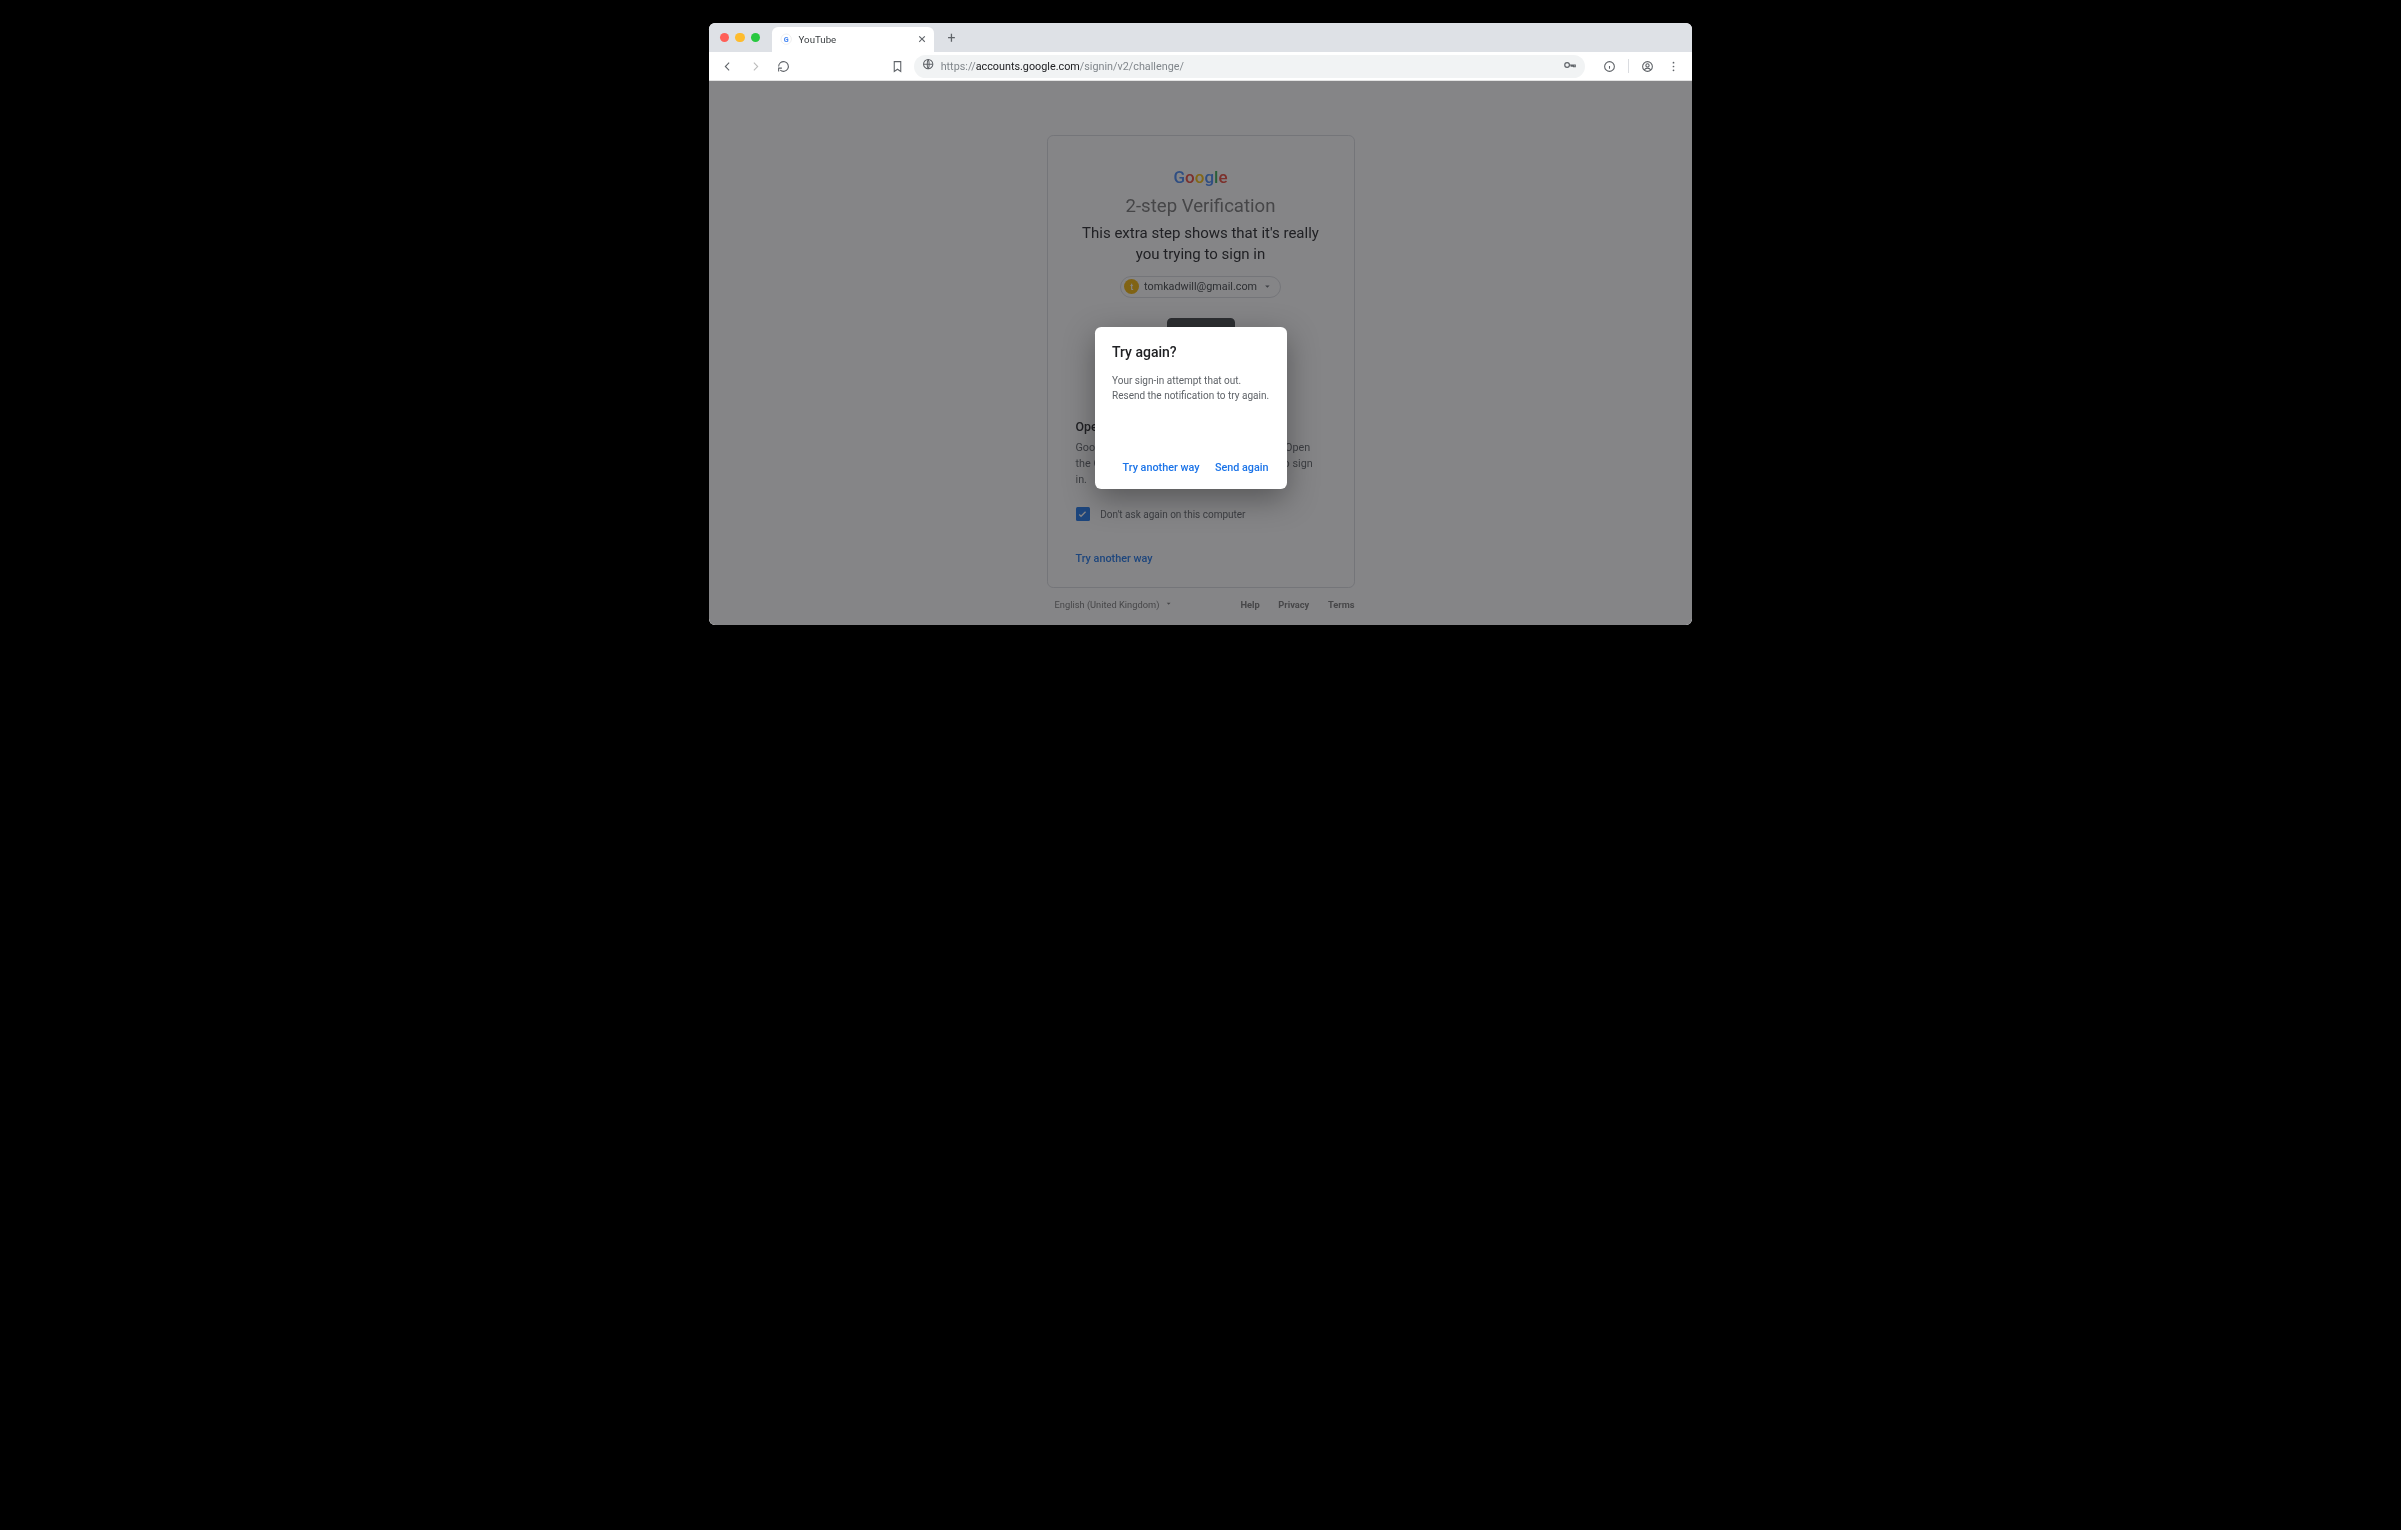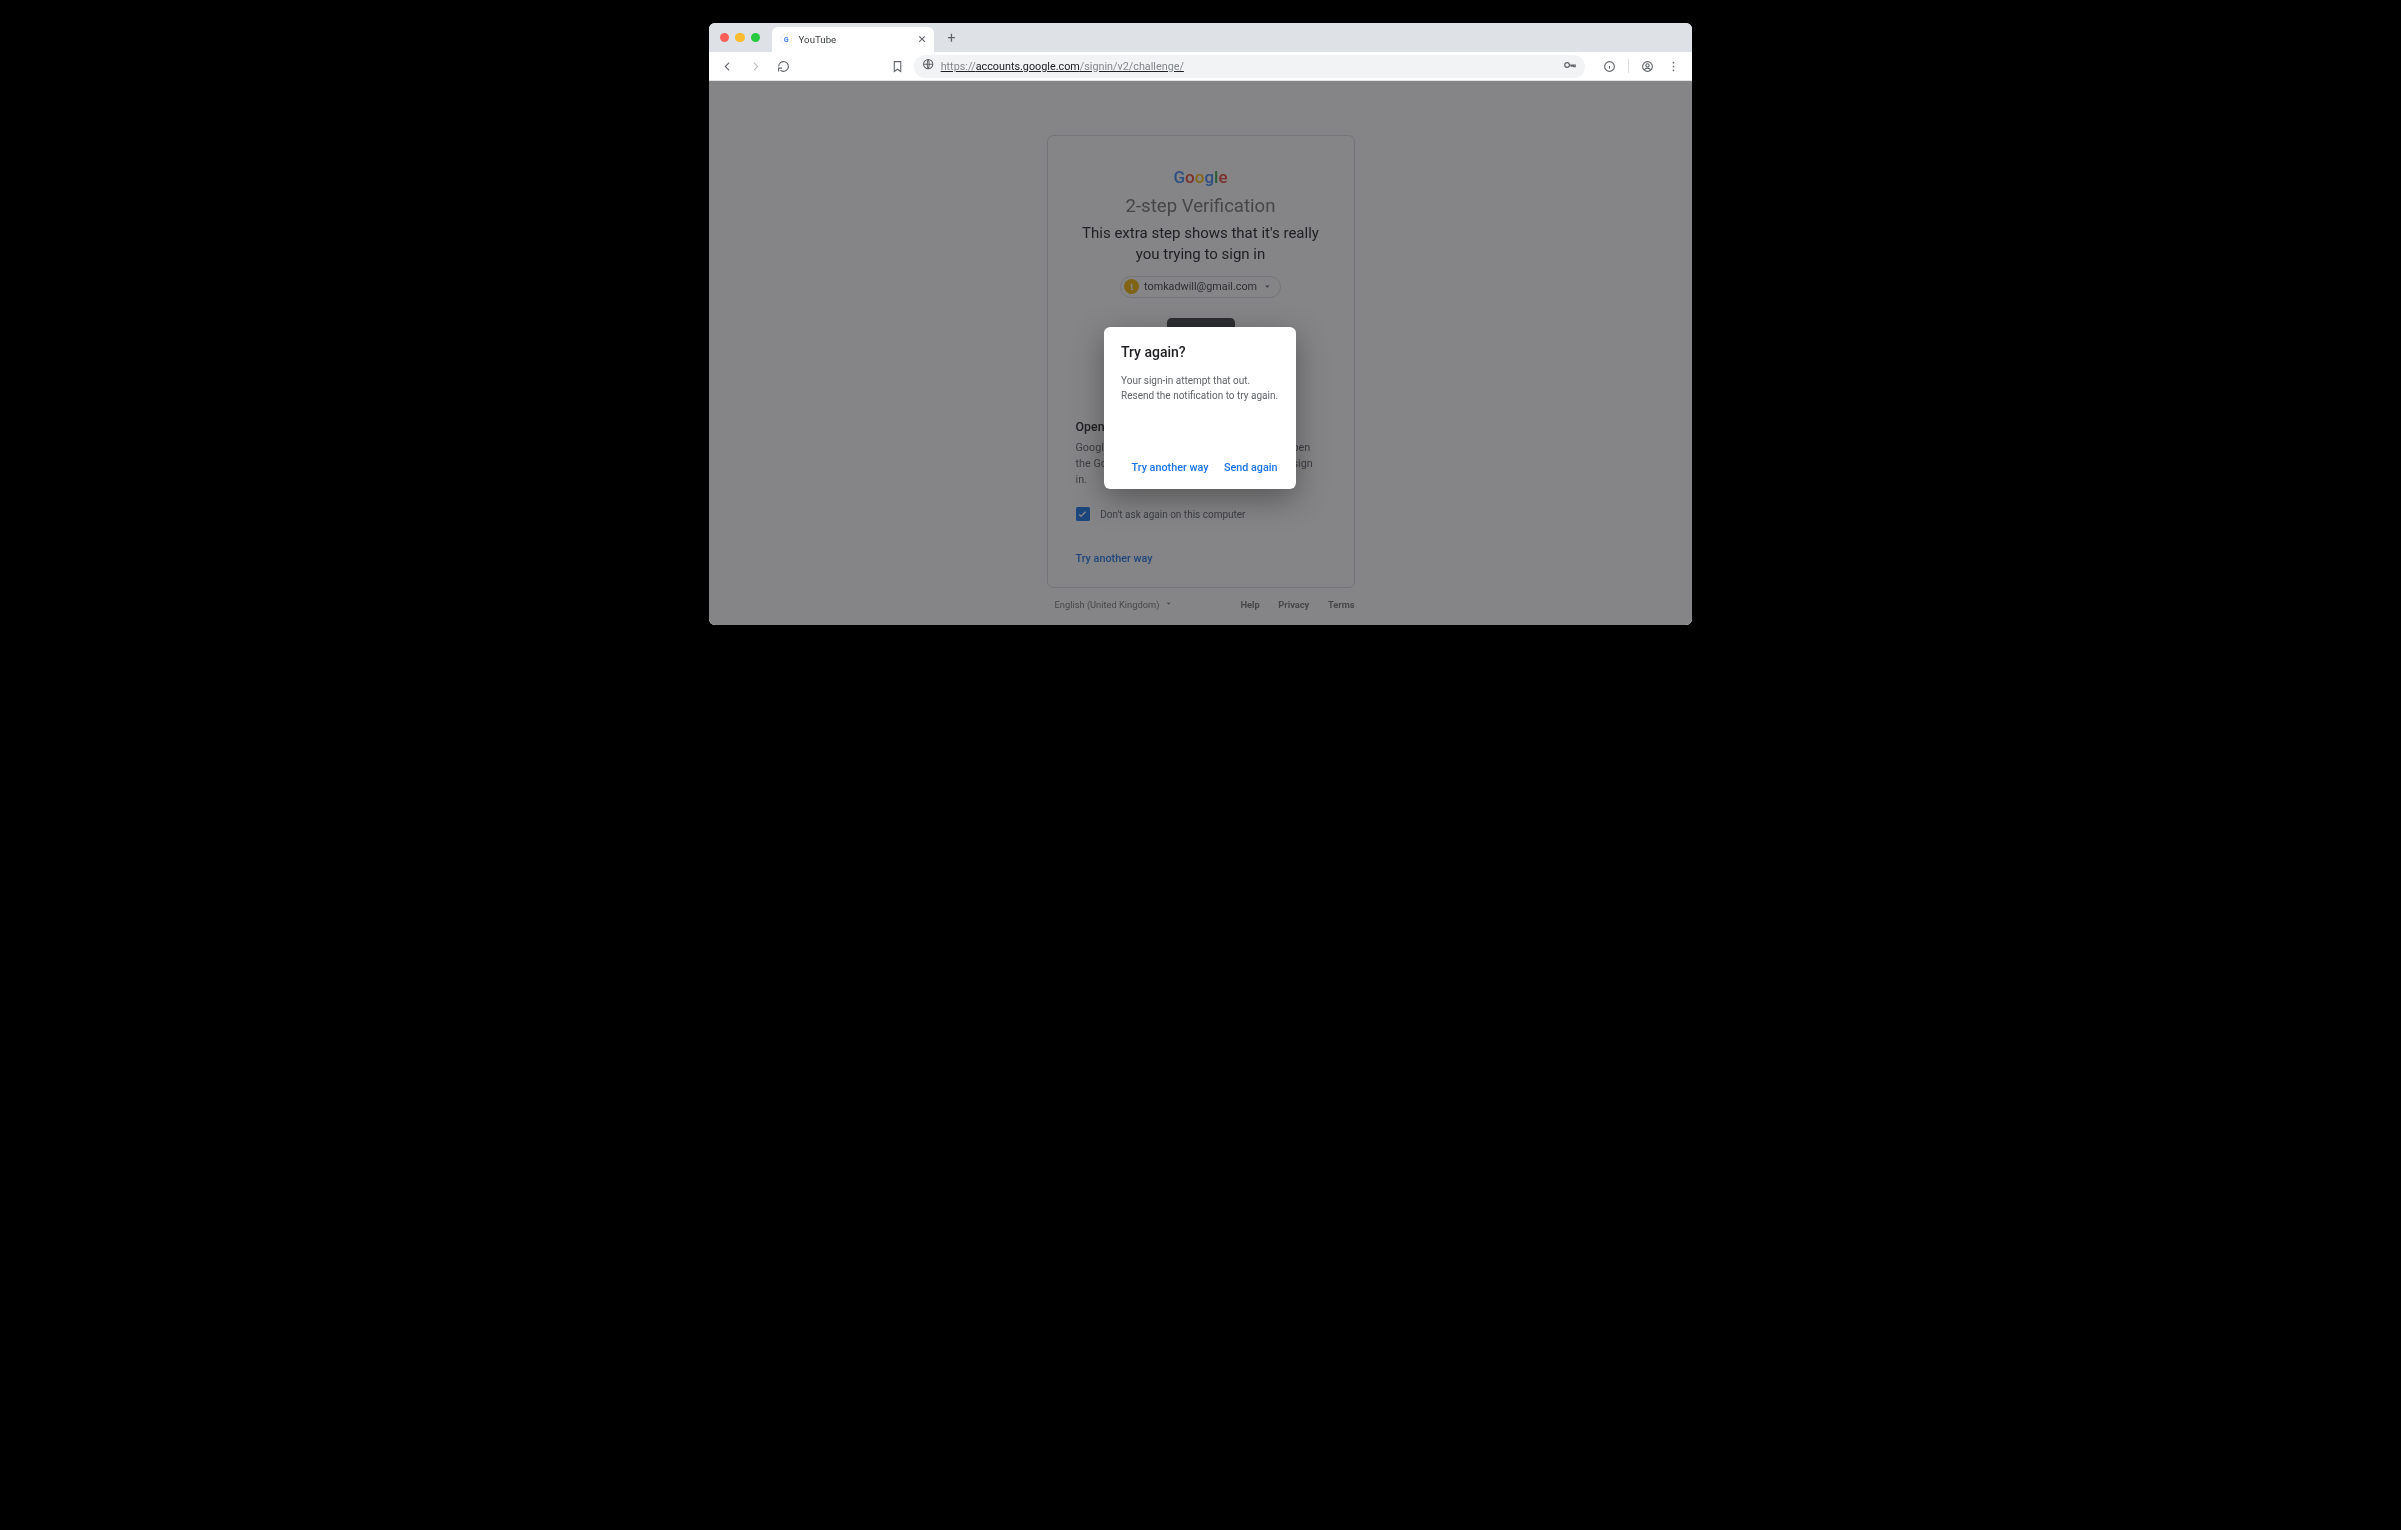--- a/index.html
+++ b/index.html
@@ -76,21 +76,20 @@
     flex: 1;
     height: 23px;
     background: #f1f3f4;
     border-radius: 12.4px;
     display: flex;
     align-items: center;
     padding: 0 7.7px;
     font-size: 10.8px;
     color: #202124;
     gap: 6.2px;
-    text-decoration: underline;
   }
   .addressbar .globe { color:#5f6368; }
   .url-prefix { color: #80868b; }
   .url-main { color: #202124; }
   .url-suffix { color: #80868b; }
   .key-icon { margin-left:auto; color:#5f6368; }
   .right-icons { display:flex; align-items:center; gap:4.6px; margin-left:7.7px; }
   .divider { width:0.8px; height:14px; background:#dadce0; margin:0 3.1px; }
   
   .content {
@@ -149,21 +148,21 @@
   .lang{display:flex;align-items:center;gap:4.6px;cursor:pointer;margin-left:8px;}
   .lang svg{width:9.3px;height:9.3px;}
   .footer-links{margin-left:auto;display:flex;gap:18.6px;font-weight:bold;}
   .footer-links span{cursor:pointer;}
   
   .dialog {
     position:absolute; z-index:20;
     width:192px; background:#fff; border-radius:6.2px;
     box-shadow: 0 9.3px 31px rgba(0,0,0,.35);
     padding: 17px 17px 10.8px;
-    left: 395px; top: 246px;
+    left: 386px; top: 246px;
   }
   .dialog h2{font-size:14px;font-weight:500;color:#202124;margin-bottom:14px;}
   .dialog p{font-size:10px;color:#5f6368;line-height:1.45;}
   .dialog-actions{display:flex;justify-content:flex-end;gap:12.4px;margin-top:53px;}
   .dialog-actions button{
     background:none;border:none;color:#1a73e8;font-size:10.8px;font-weight:500;
     cursor:pointer;padding:4.6px 1.5px;font-family:inherit;
   }
 </style>
 </head>

